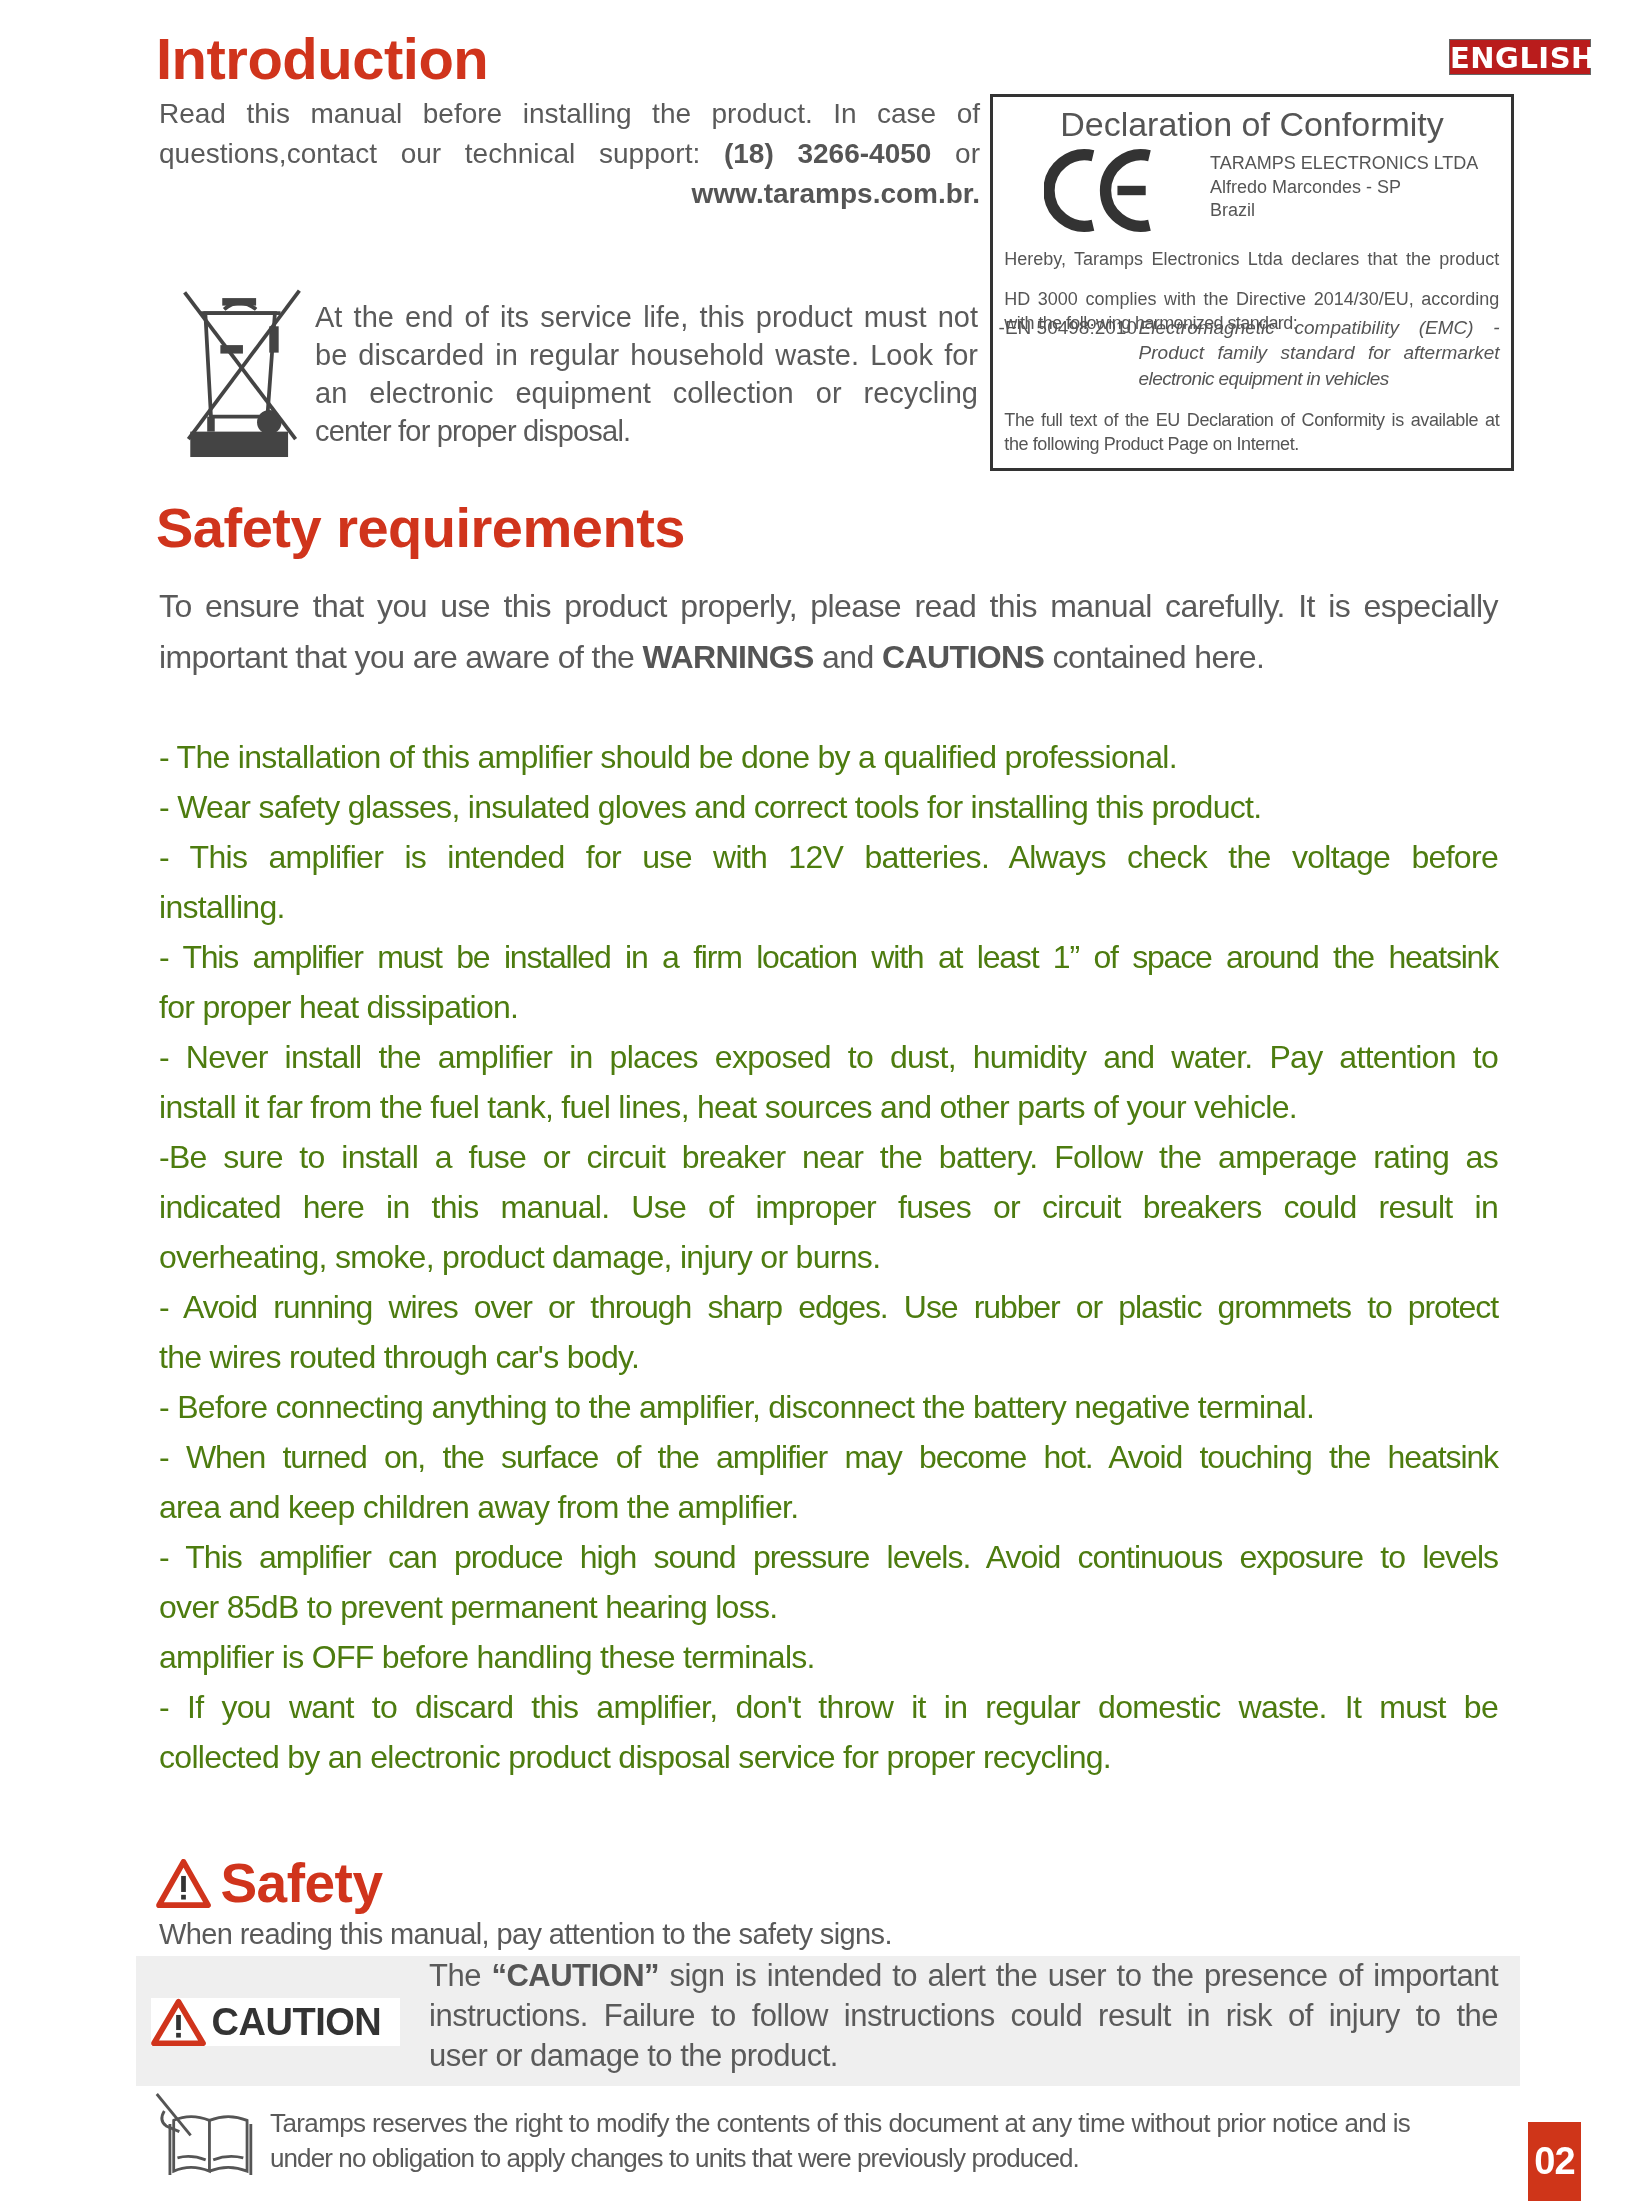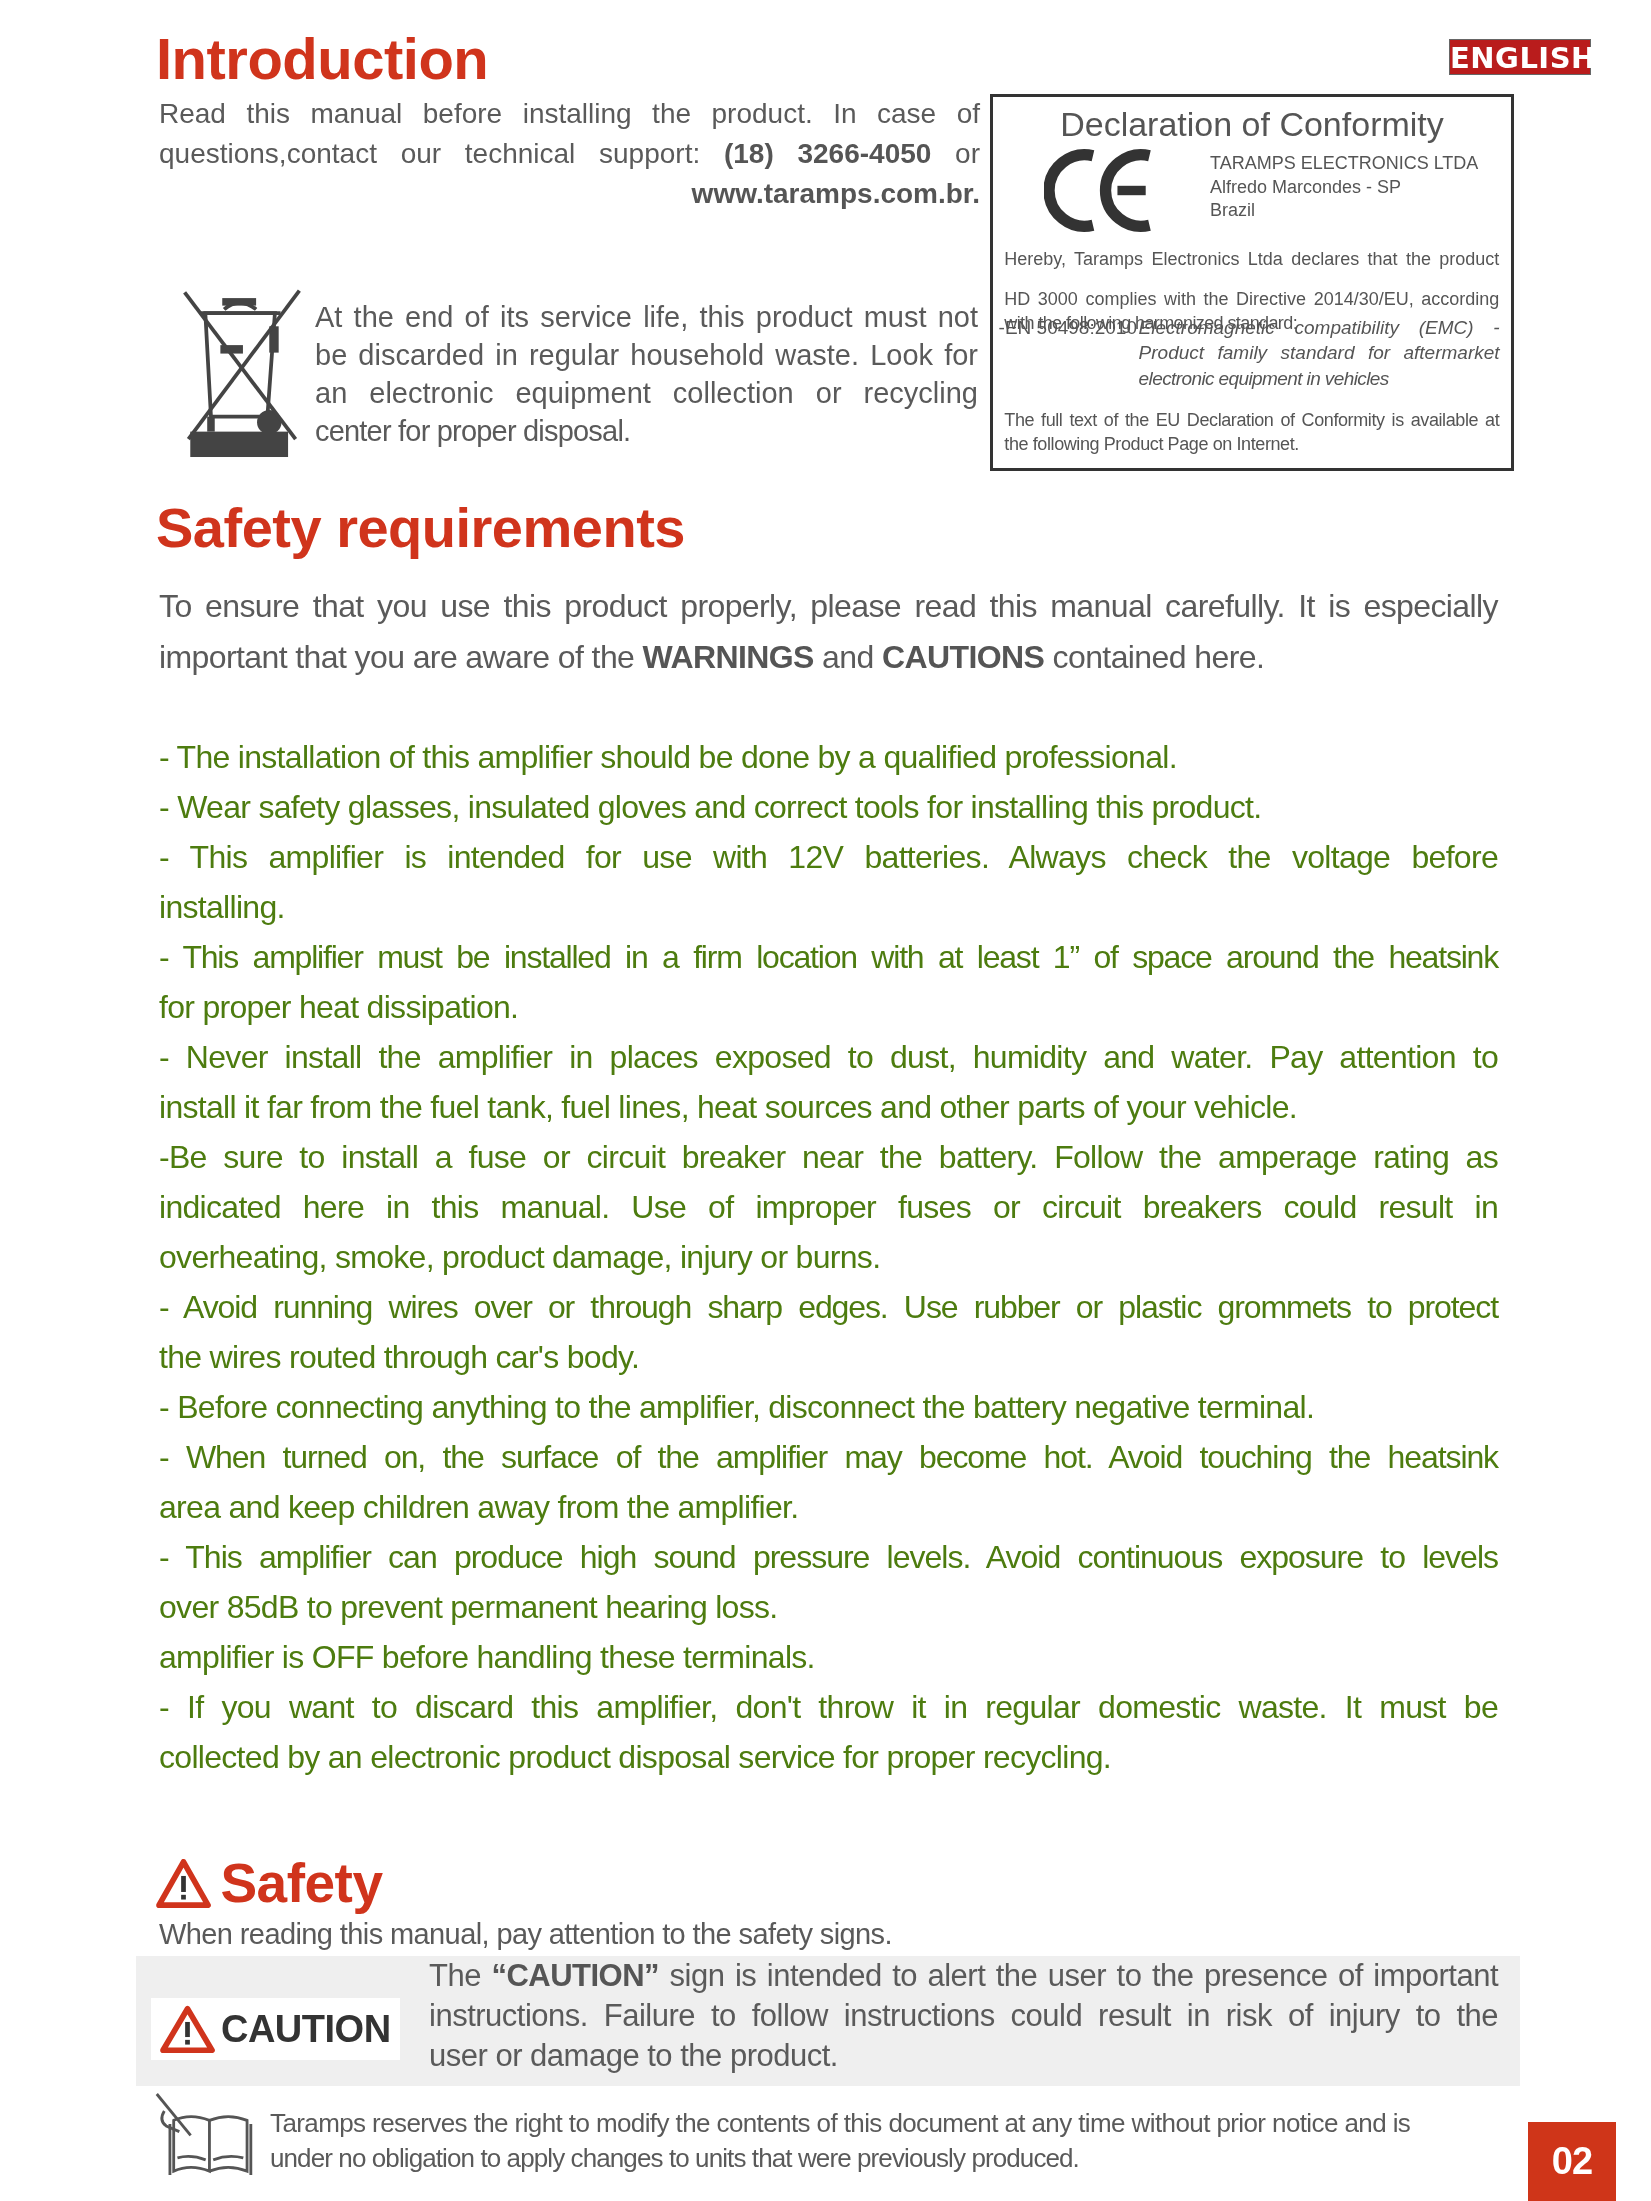--- a/index.html
+++ b/index.html
@@ -39,31 +39,31 @@
   #safety-intro .l { display:block; text-align:justify; text-align-last:justify; }
   #bullets { left:159px; top:732px; width:1339px; font-size:32px; line-height:50px; color:#4d7c0f; letter-spacing:-0.7px; }
   #bullets .l { display:block; white-space:nowrap; }
   #bullets .j { text-align:justify; text-align-last:justify; white-space:normal; }
 
   #safety-title { left:156px; top:1847px; font-size:55px; line-height:72px; display:flex; align-items:center; }
   #safety-title svg { margin-right:9.4px; }
   #safety-sub { left:159px; top:1915px; font-size:29px; line-height:38px; color:#5a5a5a; letter-spacing:-0.6px; }
 
   #caution-panel { left:136px; top:1956px; width:1384px; height:130px; background:#efefef; }
-  #caution-badge { left:15px; top:42px; width:249px; height:62px; background:#fff; border-radius:0;
-                   display:flex; align-items:center; justify-content:center; }
+  #caution-badge { left:15px; top:42px; width:249px; height:48px; background:#fff; border-radius:0;
+                   display:flex; align-items:center; justify-content:flex-start; }
   #caution-badge-label { font-size:38px; font-weight:bold; color:#333; margin-left:5.6px; letter-spacing:-0.5px; }
   #caution-text { left:293px; top:0px; width:1069px; font-size:31px; line-height:40px; color:#5a5a5a; letter-spacing:-0.5px; }
   #caution-text .l { display:block; text-align:justify; text-align-last:justify; }
   #caution-text .last { display:block; }
 
   #book-icon { left:153px; top:2092px; width:111px; height:83px; }
   #footer-note { left:270px; top:2106px; width:1226px; font-size:26px; line-height:35px; color:#5a5a5a; letter-spacing:-0.6px; }
   #footer-note .l { display:block; }
-  #page-num { left:1528px; top:2122px; width:88px; height:79px; background:#cf3519; color:#fff;
+  #page-num { left:1528px; top:2122px; width:53px; height:79px; background:#cf3519; color:#fff;
               font-weight:bold; font-size:38px; line-height:79px; text-align:center; letter-spacing:-0.9px; }
 </style>
 </head>
 <body>
 
 <div id="intro-title" class="abs h-red">Introduction</div>
 <div id="lang-badge" class="abs">ENGLISH</div>
 
 <div id="intro-text" class="abs">
   <span class="l">Read this manual before installing  the product. In case of</span>

